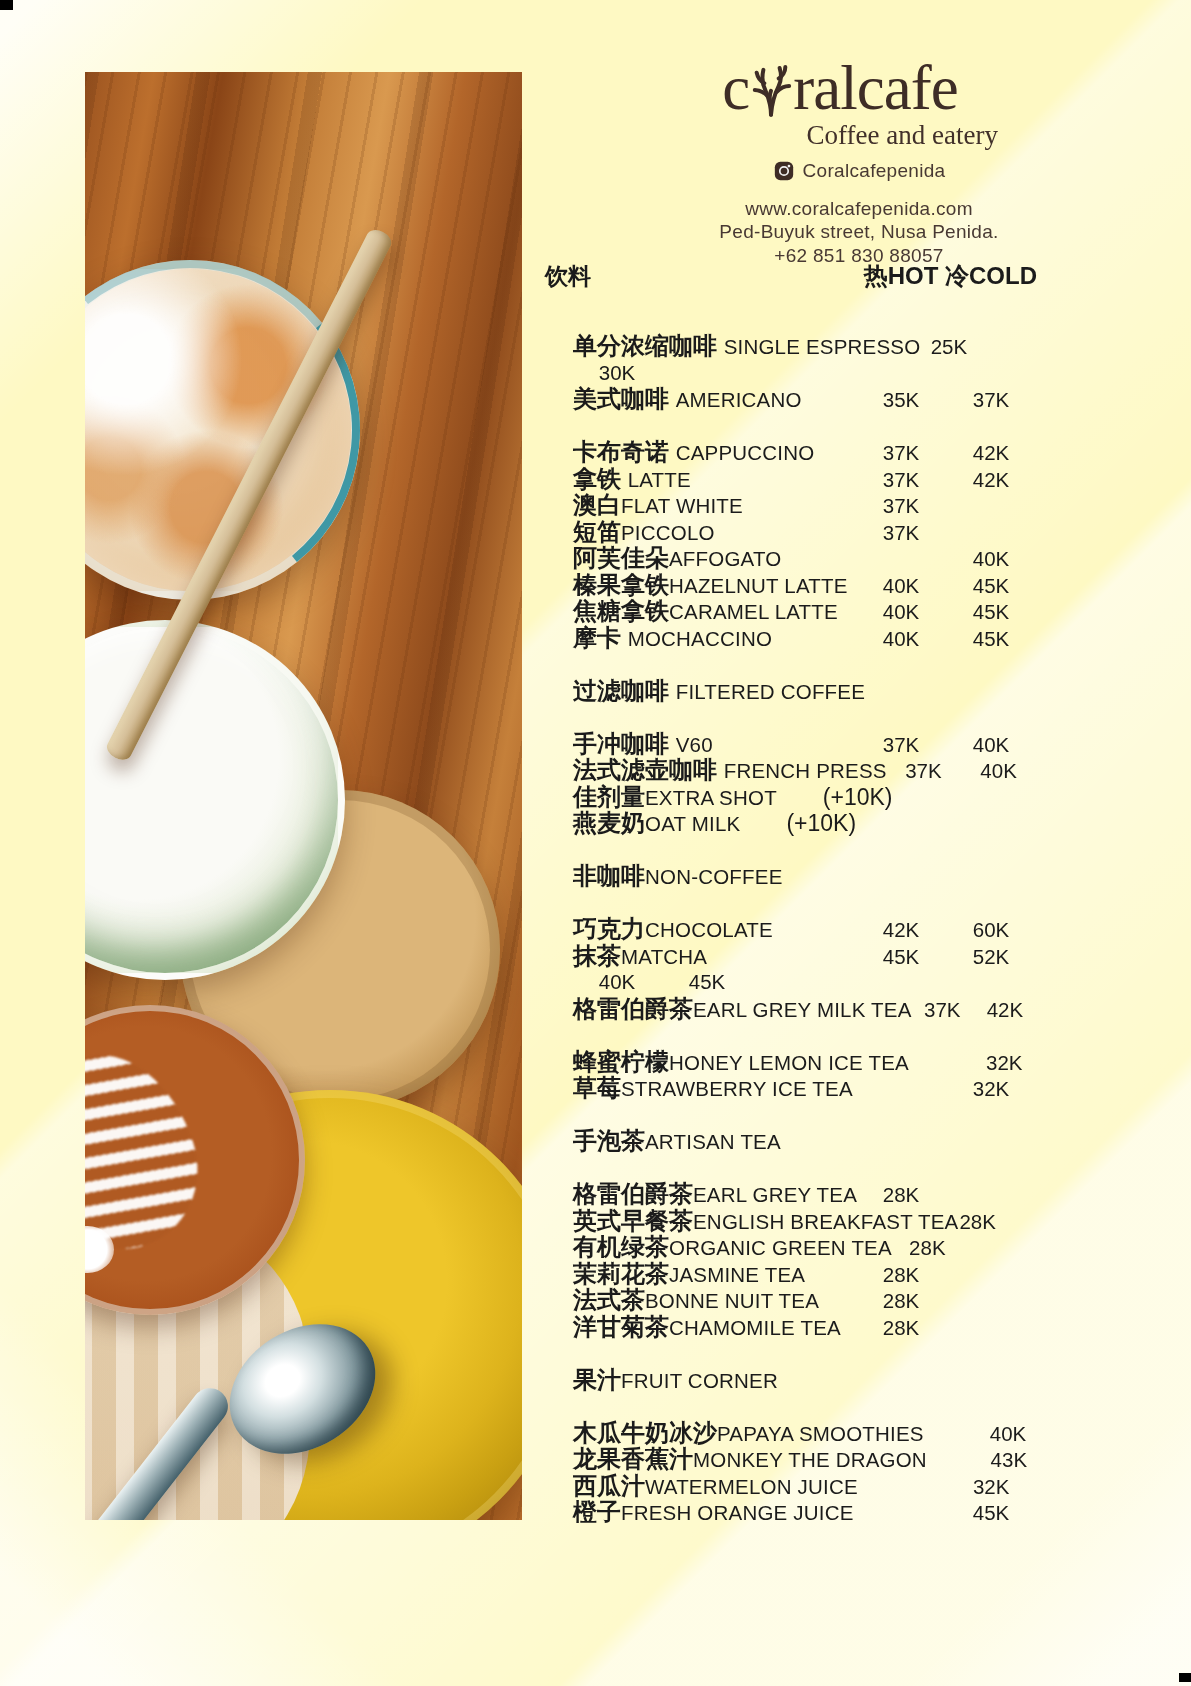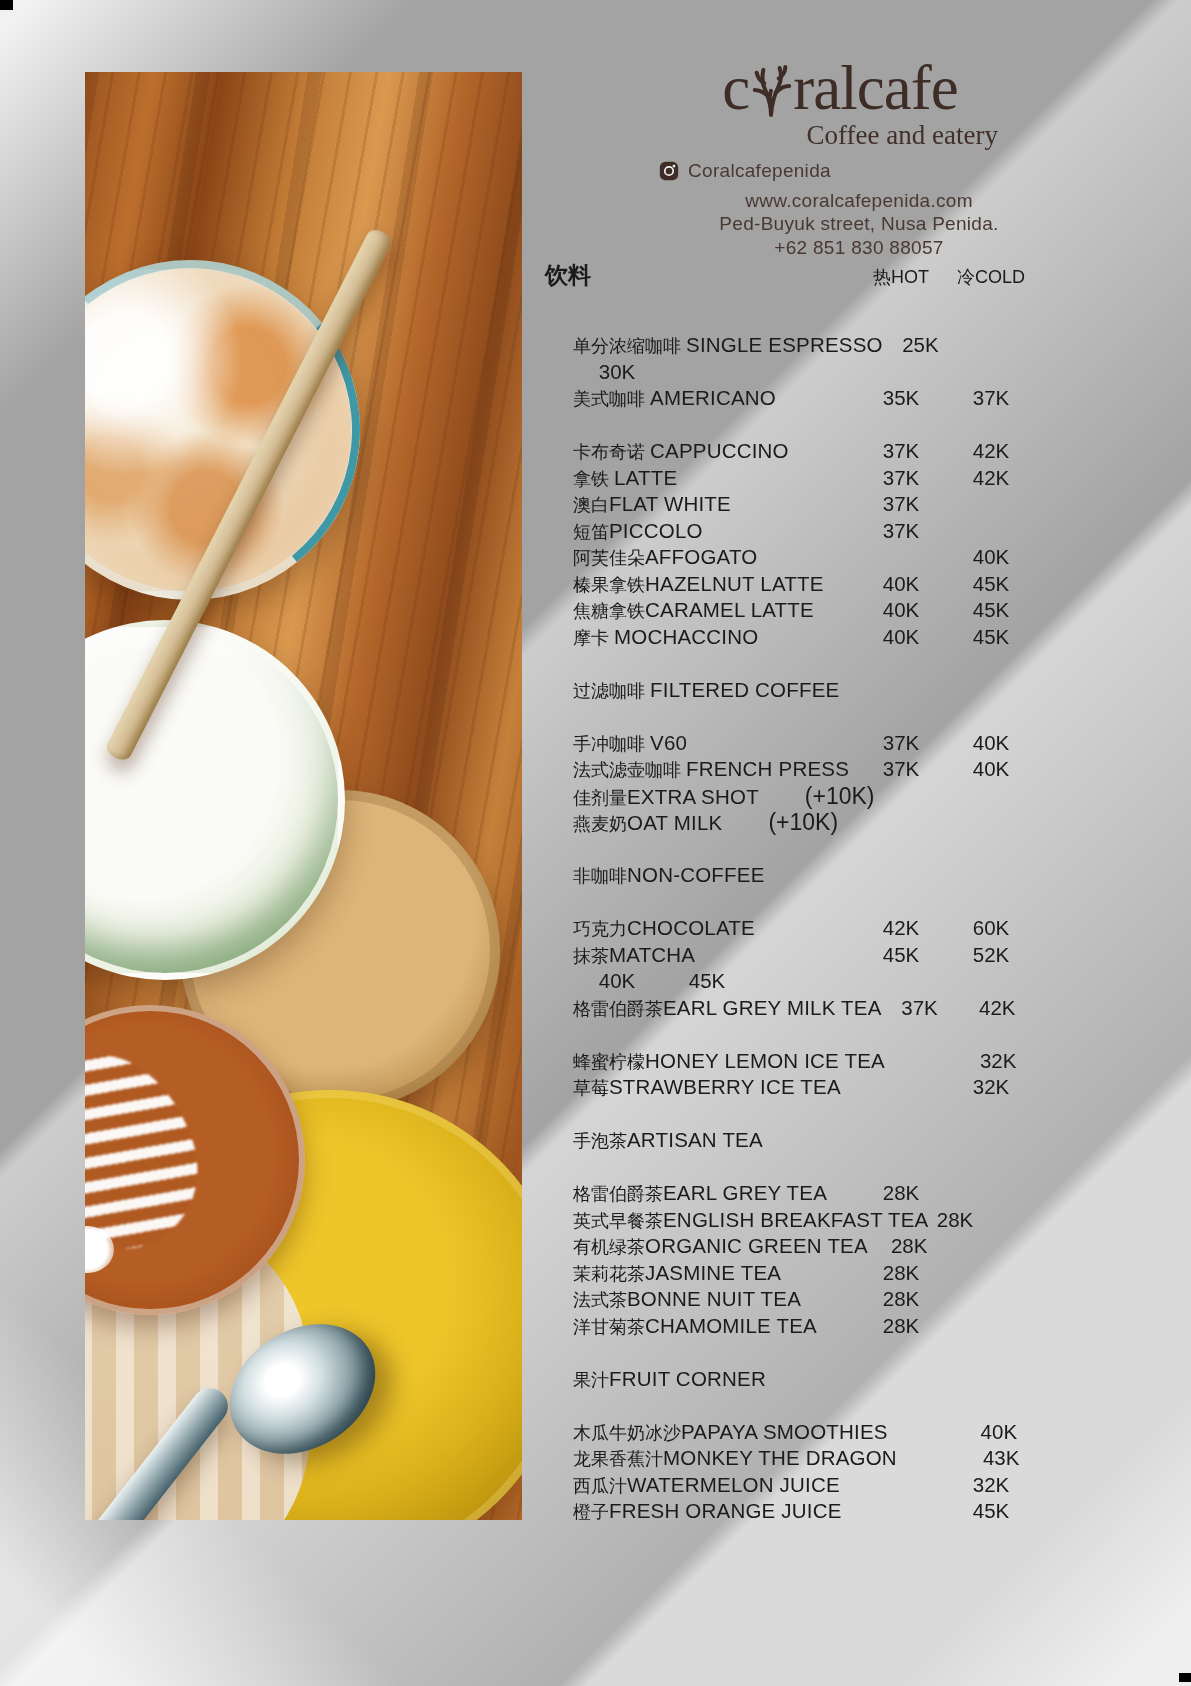--- a/index.html
+++ b/index.html
@@ -1,18 +1,18 @@
 <!DOCTYPE html>
 <html><head>
 <meta charset="utf-8">
 <style>
   html,body{margin:0;padding:0;background:#dcdcde;}
   .page{
     position:relative;width:1191px;height:1686px;margin:0 auto;
-    background:#a3a3a3;overflow:hidden;
+    background:#fef9c3;overflow:hidden;
     font-family:"Liberation Sans",sans-serif;color:#1b1b1b;
   }
   
   .bg-stripes{
     position:absolute;inset:0;pointer-events:none;
     background:
       linear-gradient(135deg,rgba(255,255,255,.85) 0 26px,rgba(255,255,255,0) 300px),
       linear-gradient(135deg,rgba(255,255,255,0) 40%,rgba(255,255,255,.45) 41%,rgba(255,255,255,0) 58%,rgba(255,255,255,.55) 59%,rgba(255,255,255,.15) 78%,rgba(255,255,255,.6) 79%),
       linear-gradient(45deg,rgba(255,255,255,.7) 0 4%,rgba(255,255,255,0) 14%),
       linear-gradient(315deg,rgba(255,255,255,.55) 0 3%,rgba(255,255,255,0) 10%);
@@ -119,28 +119,28 @@
   .logo{
     font-family:"Liberation Serif",serif;font-size:63px;line-height:64px;
     letter-spacing:-1px;color:#3e2d26;white-space:nowrap;
   }
   .logo .coral{display:inline-block;width:42px;height:58px;vertical-align:-8px;margin:0 1px;}
   .tagline{
     font-family:"Liberation Serif",serif;font-size:27px;line-height:30px;
     text-align:right;padding-right:62px;margin-top:0;color:#41302a;
   }
   .contact{margin-top:9px;padding-left:38px;font-size:19px;line-height:23.5px;color:#483933;letter-spacing:.3px;}
-  .ig-line{display:flex;align-items:center;justify-content:flex-start;gap:8px;margin-bottom:6px;}
+  .ig-line{display:flex;align-items:center;justify-content:center;gap:8px;margin-bottom:14px;}
   .ig-icon{width:22px;height:22px;display:inline-block;}
 
   
   .menu{position:absolute;left:545px;top:262px;width:492px;}
   .menu-row{display:flex;align-items:baseline;line-height:26.5px;height:26.5px;margin-left:28px;}
   .menu-row .name{flex:1;white-space:nowrap;overflow:visible;}
-  .zh{font-size:18px;font-weight:400;}
+  .zh{font-size:24px;font-weight:700;}
   .en{font-size:20.5px;font-weight:400;letter-spacing:.2px;}
   .note{font-size:23px;margin-left:46px;}
   .price{font-size:20.5px;text-align:center;}
   .price.hot{width:88px;}
   .price.cold{width:92px;}
   .menu-head{display:flex;align-items:baseline;line-height:27px;margin-bottom:41px;}
   .menu-head .cat{flex:1;font-size:23px;font-weight:700;}
   .menu-head .col{text-align:center;white-space:nowrap;}
   .menu-head .col.hot{width:88px;}
   .menu-head .col.cold{width:92px;}

